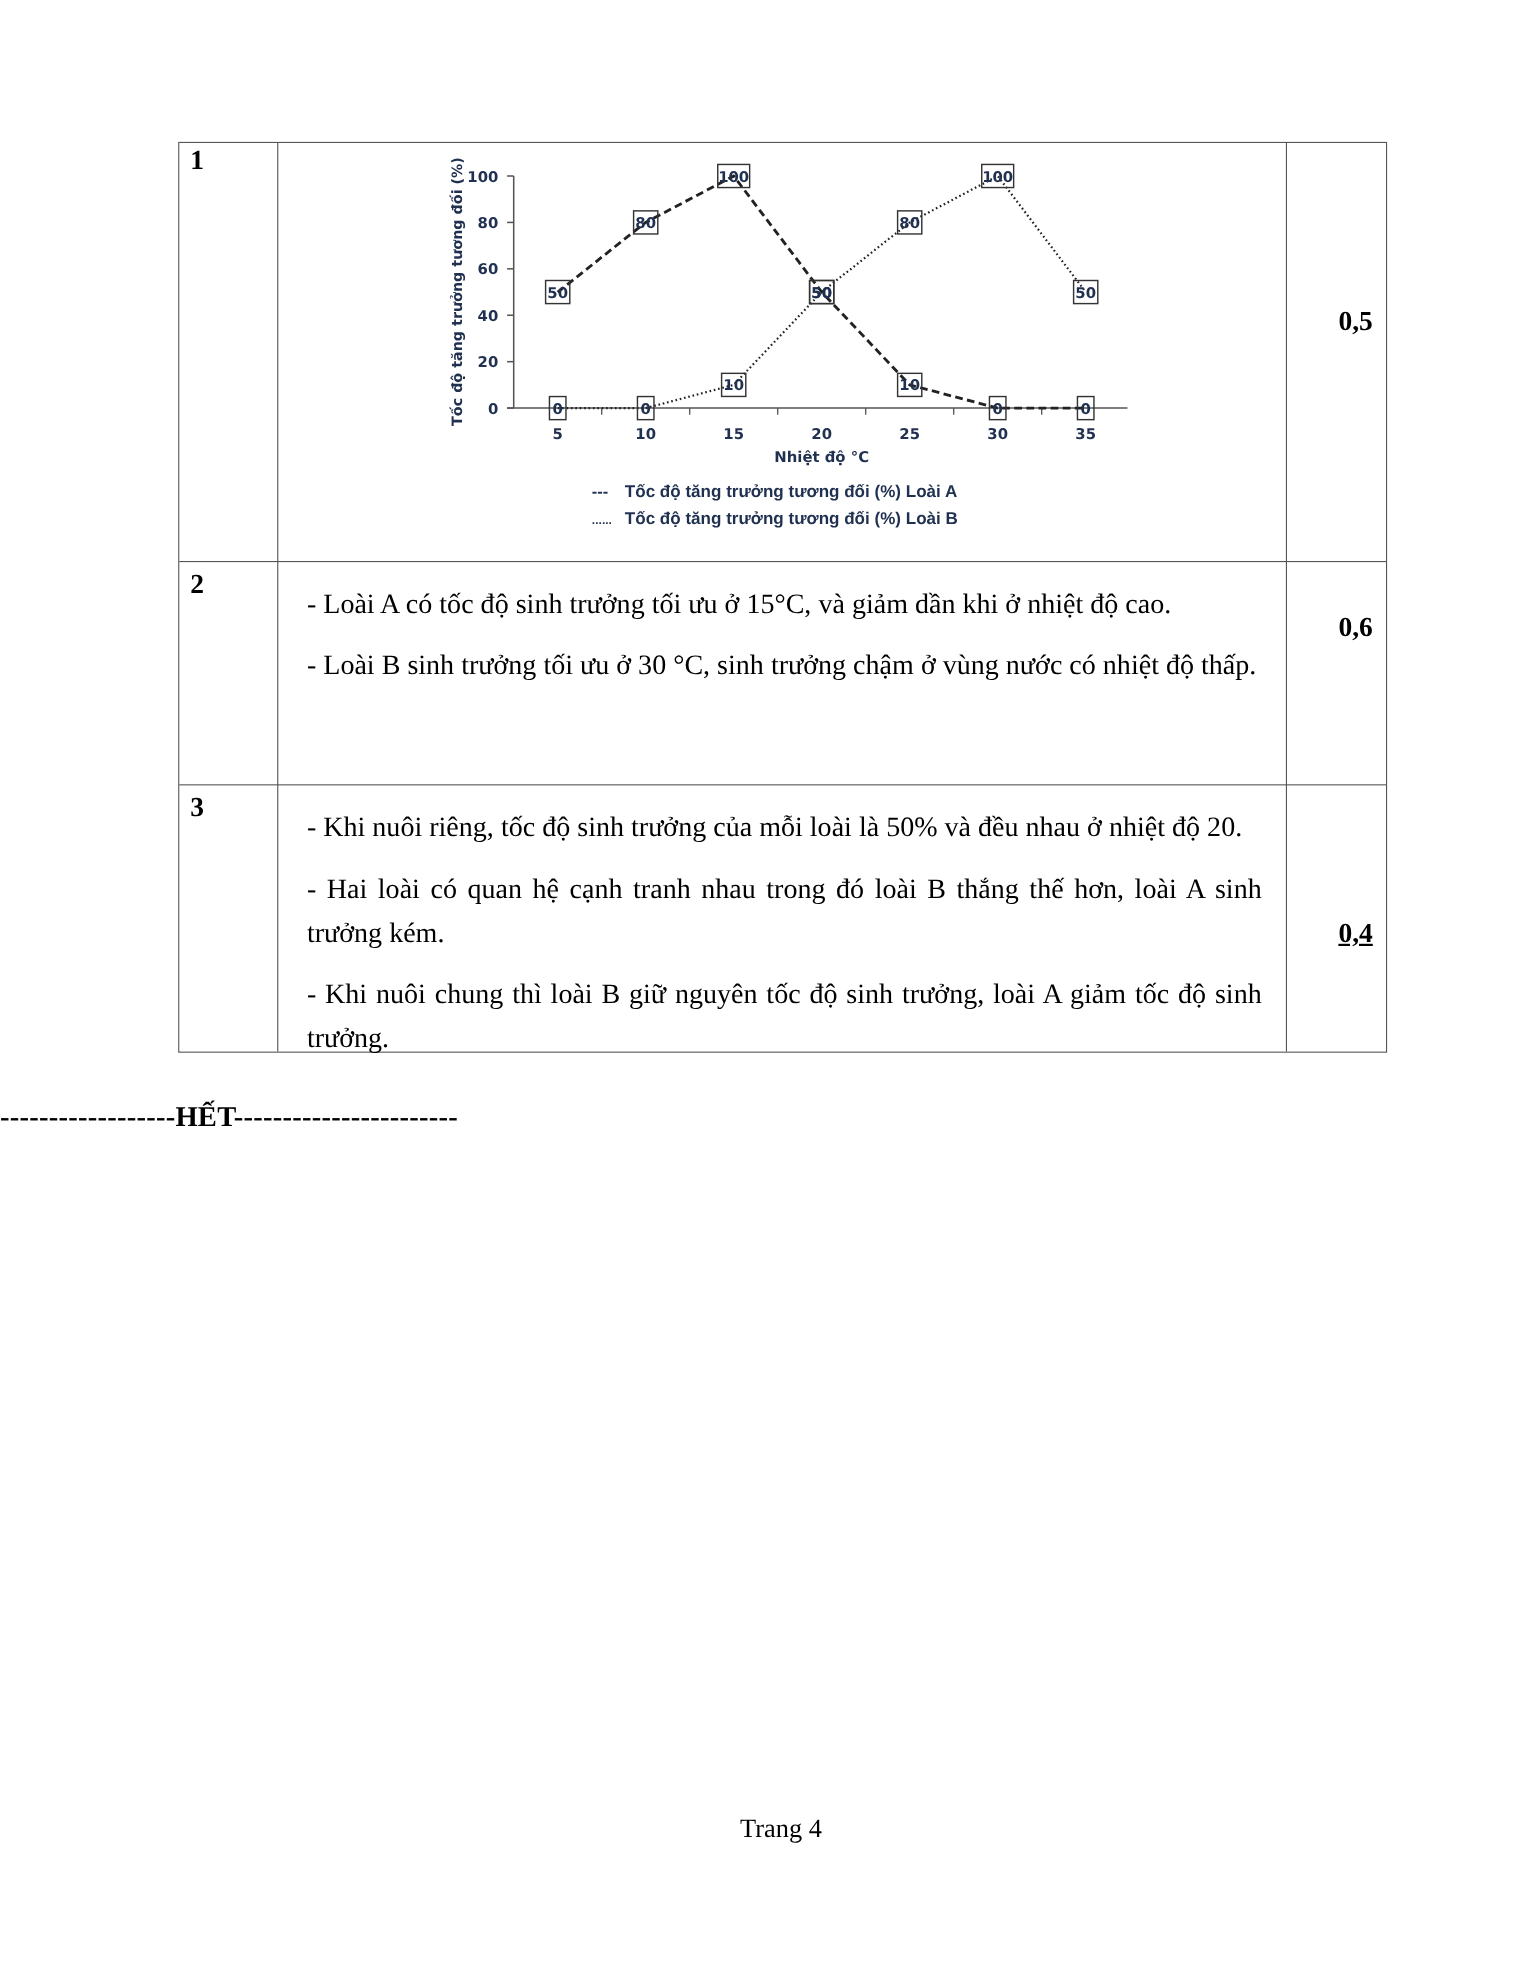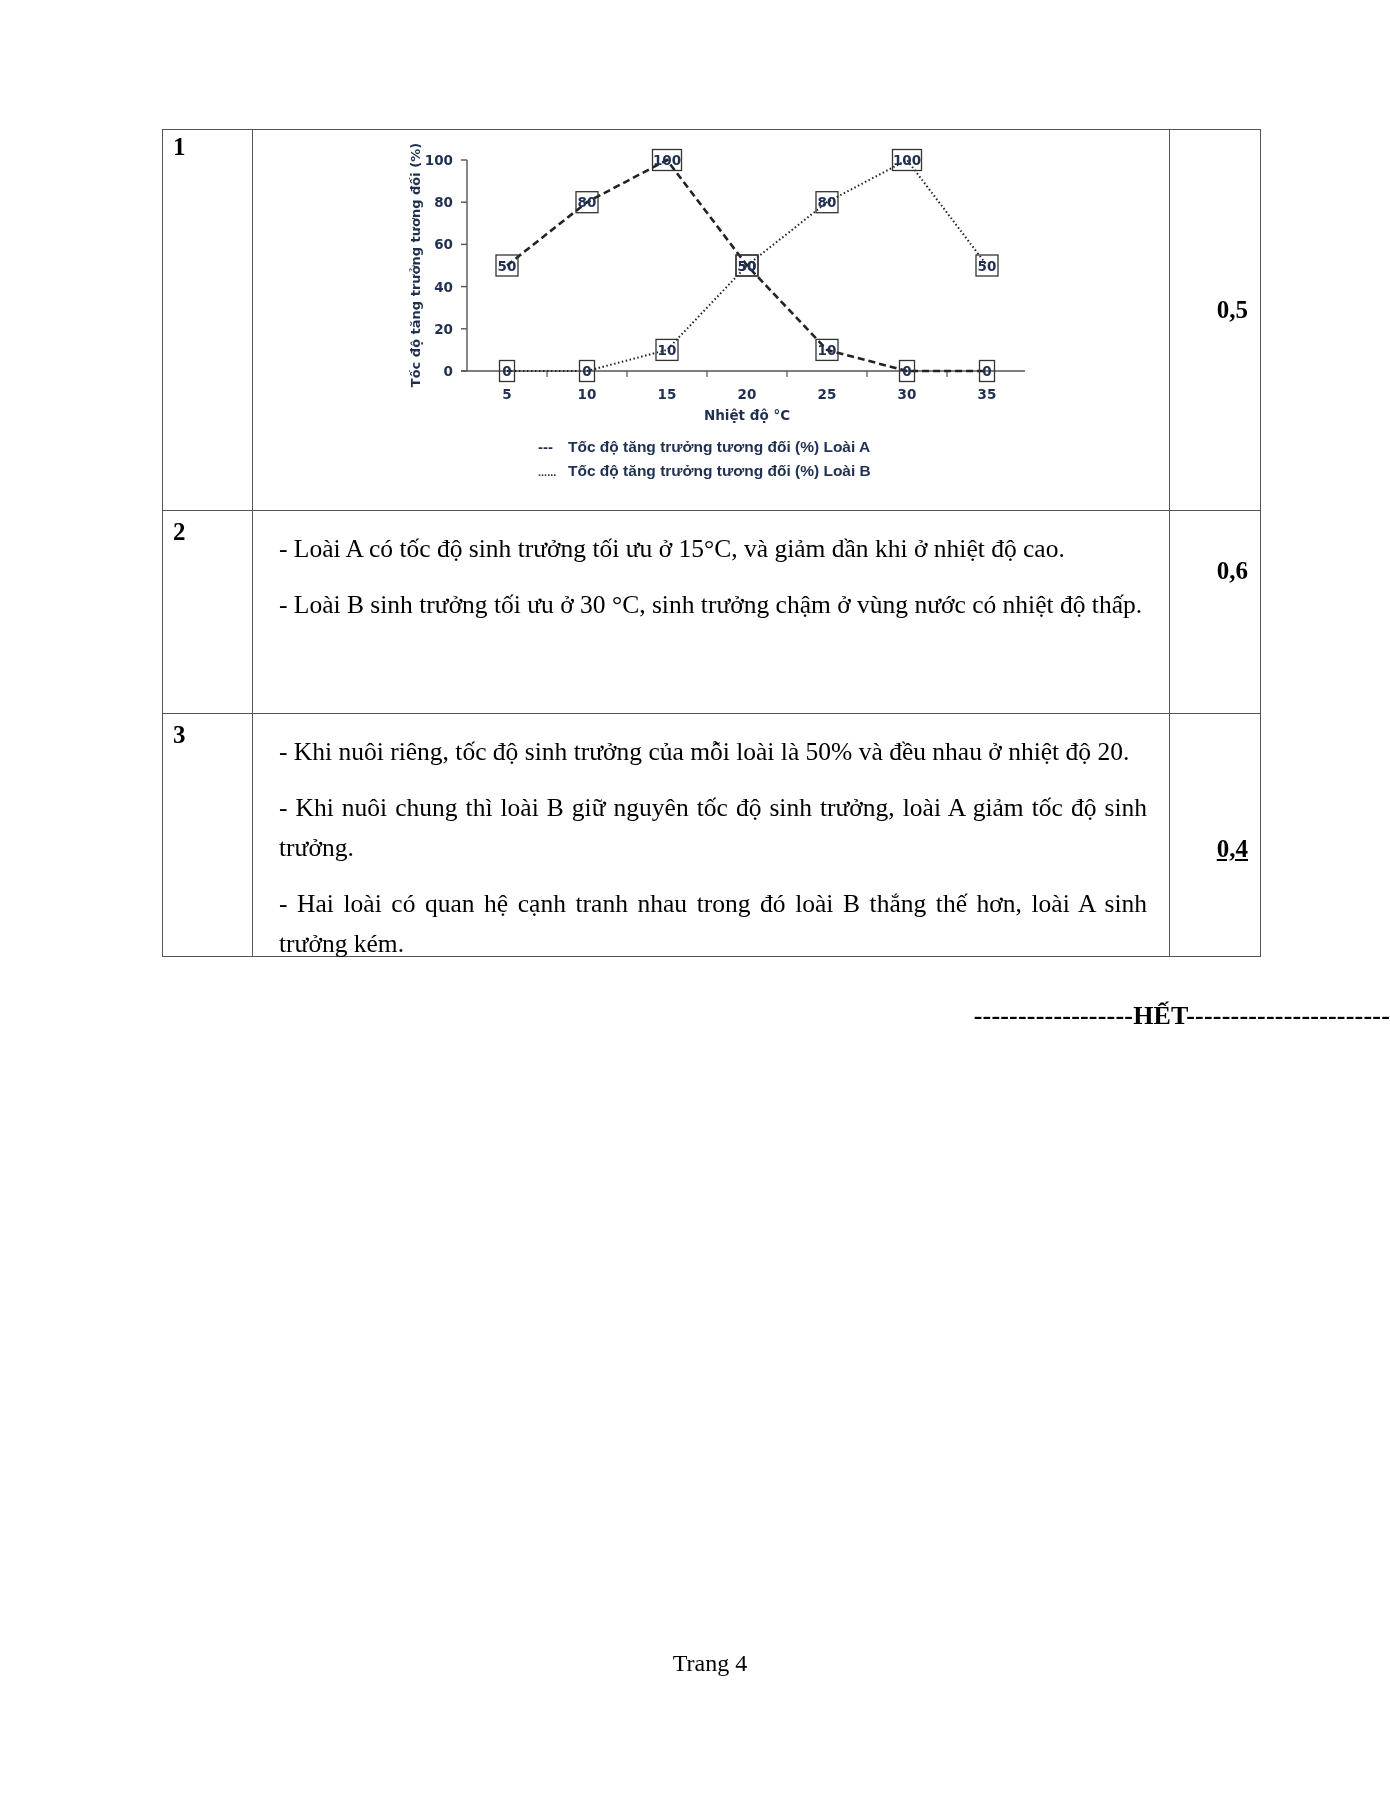--- a/index.html
+++ b/index.html
@@ -8,51 +8,51 @@
     .tbl { position: absolute; left: 162px; top: 129px; width: 1099px; height: 828px;
            border: 1.5px solid #555; box-sizing: border-box; }
     .vline { position: absolute; top: 0; bottom: 0; width: 0; border-left: 1.5px solid #555; }
     .hline { position: absolute; left: 0; right: 0; height: 0; border-top: 1.5px solid #555; }
     .rownum { position: absolute; left: 10px; font-weight: bold; font-size: 25px; line-height: 30px; }
     .score { position: absolute; right: 12px; font-weight: bold; font-size: 25px; line-height: 30px; }
     .cell-text { position: absolute; left: 101px; width: 898px; font-size: 25.5px; line-height: 40.5px;
                  text-align: justify; }
     .cell-text p { margin: 15px; }
     #chart { position: absolute; left: 0; top: 0; }
-    .footer-end { position: absolute; left: 0; width: 1390px; top: 999px; text-align: right;
+    .footer-end { position: absolute; left: 0; width: 1390px; top: 999px; text-align: left;
                   font-weight: bold; font-size: 26px; line-height: 34px; letter-spacing: 0.2px; }
     .page-num { position: absolute; left: 0; width: 1420px; top: 1648px; text-align: center;
                 font-size: 24px; line-height: 30px; }
     .ctext { font-family: "DejaVu Sans", "Liberation Sans", sans-serif; font-weight: bold; fill: #1f3050; }
     .ltext { font-family: "Liberation Sans", "DejaVu Sans", sans-serif; font-weight: bold; fill: #1f3050; }
   </style>
 </head>
 <body>
 
 <div class="tbl">
   <div class="vline" style="left: 89px;"></div>
   <div class="vline" style="left: 1006px;"></div>
   <div class="hline" style="top: 380px;"></div>
   <div class="hline" style="top: 583px;"></div>
 
   <div class="rownum" style="top: 2px;">1</div>
-  <div class="score" style="top: 165px; font-family: Liberation Serif, serif;">0,5</div>
+  <div class="score" style="top: 148px; font-family: Liberation Serif, serif;">0,5</div>
 
   <div class="rownum" style="top: 387px;">2</div>
   <div class="cell-text" style="top: 384px;">
     <p>- Loài A có tốc độ sinh trưởng tối ưu ở 15°C, và giảm dần khi ở nhiệt độ cao.</p>
     <p>- Loài B sinh trưởng tối ưu ở 30 °C, sinh trưởng chậm ở vùng nước có nhiệt độ thấp.</p>
   </div>
   <div class="score" style="top: 426px;">0,6</div>
 
   <div class="rownum" style="top: 590px;">3</div>
   <div class="cell-text" style="top: 587px;">
     <p>- Khi nuôi riêng, tốc độ sinh trưởng của mỗi loài là 50% và đều nhau ở nhiệt độ 20.</p>
+    <p>- Hai loài có quan hệ cạnh tranh nhau trong đó loài B thắng thế hơn, loài A sinh trưởng kém.</p>
     <p>- Khi nuôi chung thì loài B giữ nguyên tốc độ sinh trưởng, loài A giảm tốc độ sinh trưởng.</p>
-    <p>- Hai loài có quan hệ cạnh tranh nhau trong đó loài B thắng thế hơn, loài A sinh trưởng kém.</p>
   </div>
   <div class="score" style="top: 704px; text-decoration: underline;">0,4</div>
 </div>
 
 <svg id="chart" width="1390" height="520">
   <g id="axes">
       <line x1="467" y1="160" x2="467" y2="371" stroke="#555555" stroke-width="1.4"></line>
       <line x1="461" y1="371" x2="1025" y2="371" stroke="#555555" stroke-width="1.4"></line>
       <line x1="461" y1="371" x2="467" y2="371" stroke="#555555" stroke-width="1.4"></line>
       <text x="453" y="376" font-size="13.5" text-anchor="end" class="ctext">0</text>

